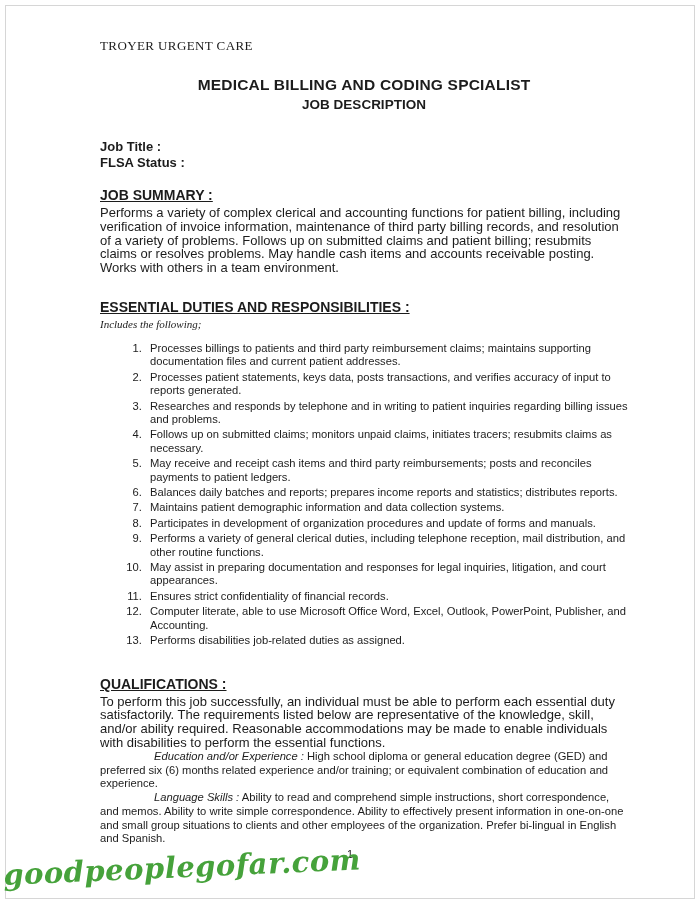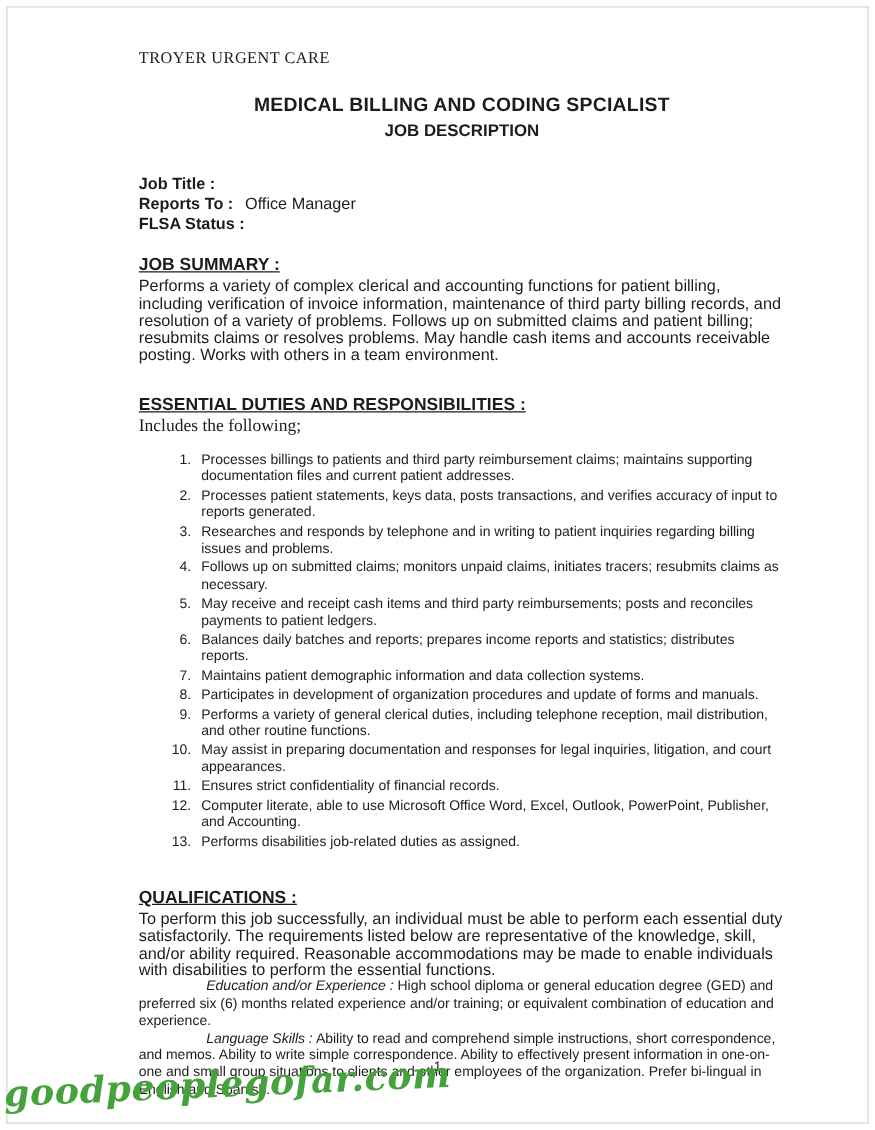--- a/index.html
+++ b/index.html
@@ -9,21 +9,21 @@
     font-family: "Liberation Sans", sans-serif;
     color: #1c1c1c;
     position: relative;
     overflow: hidden;
   }
   .frame {
     position: absolute; inset: 5px;
     border: 1px solid #d6d6d6;
     pointer-events: none;
   }
-  .content { padding: 38px 72px 0 100px; margin-left: 11px; }
+  .content { padding: 38px 72px 0 100px; }
 
   .letterhead {
     font-family: "Liberation Serif", serif;
     font-size: 13px; letter-spacing: 0.4px;
     margin-bottom: 22px;
   }
 
   .title-block { text-align: center; margin-bottom: 28px; }
   .doc-title { font-weight: bold; font-size: 15.5px; letter-spacing: 0.2px; }
   .doc-subtitle { font-weight: bold; font-size: 13.5px; margin-top: 3px; }
@@ -38,21 +38,21 @@
     font-size: 14px; margin: 0 0 3px 0;
   }
   .gap-md { margin-top: 17px; }
   .gap-lg { margin-top: 24px; }
   .gap-xl { margin-top: 28px; }
 
   .body-text { font-size: 13px; line-height: 13.8px; }
 
   .duties-intro {
     font-family: "Liberation Serif", serif;
-    font-size: 14px;
+    font-style: italic; font-size: 11px;
     margin: 2px 0 12px 0;
   }
   ol.duties {
     margin: 0; padding-left: 45px;
     font-size: 11.2px; line-height: 13.4px;
   }
   ol.duties li { padding-left: 5px; margin-bottom: 2px; }
 
   .indent-para {
     font-size: 11.2px; line-height: 13.8px;
@@ -87,24 +87,20 @@
   <div class="title-block">
     <div class="doc-title">MEDICAL BILLING AND CODING SPCIALIST</div>
     <div class="doc-subtitle">JOB DESCRIPTION</div>
   </div>
 
   <div class="info">
     <div class="info-row">
       <div class="info-label">Job Title :</div>
     </div>
     <div class="info-row">
-      <div class="info-label">Reports To :</div>
-      <div class="info-value">Office Manager</div>
-    </div>
-    <div class="info-row">
       <div class="info-label">FLSA Status :</div>
     </div>
   </div>
 
   <div class="section-heading gap-md">JOB SUMMARY :</div>
   <div class="body-text">Performs a variety of complex clerical and accounting functions for patient billing, including verification of invoice information, maintenance of third party billing records, and resolution of a variety of problems. Follows up on submitted claims and patient billing; resubmits claims or resolves problems. May handle cash items and accounts receivable posting.  Works with others in a team environment.</div>
 
   <div class="section-heading gap-lg">ESSENTIAL DUTIES AND RESPONSIBILITIES :</div>
   <div class="duties-intro">Includes the following;</div>
 

